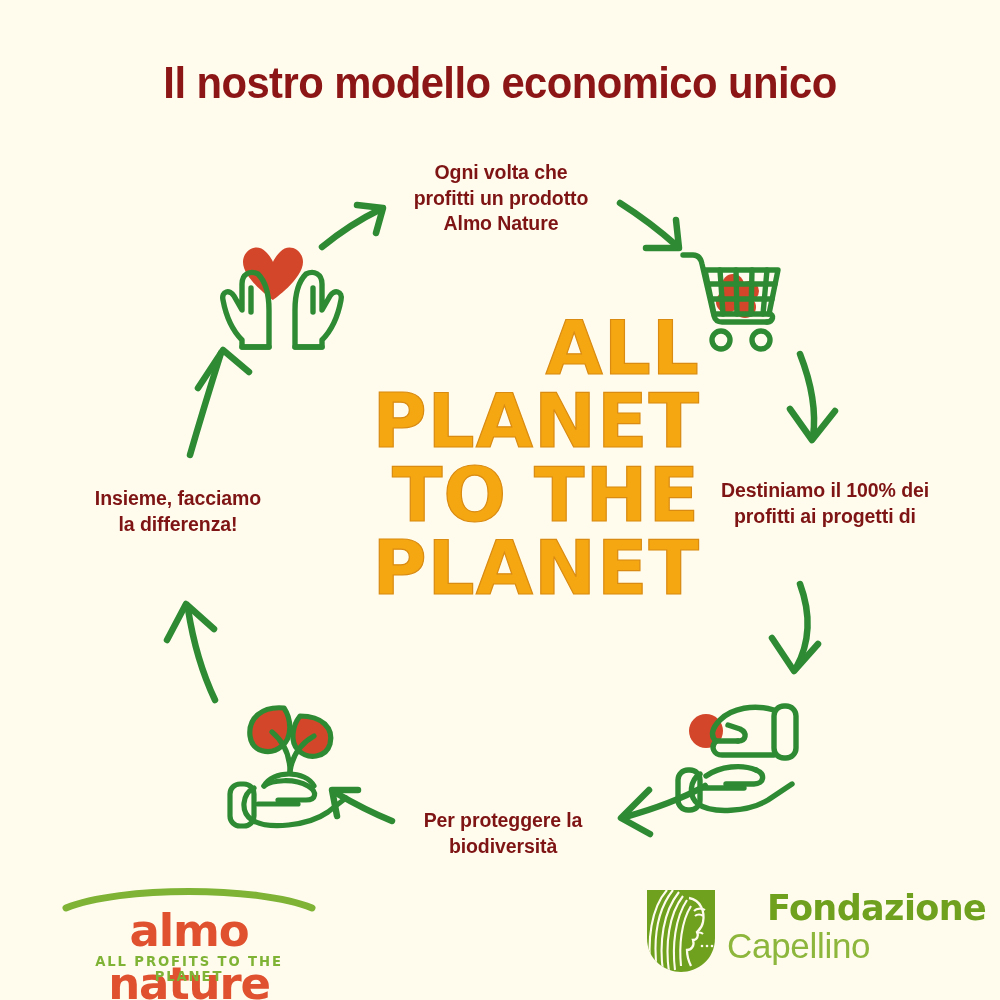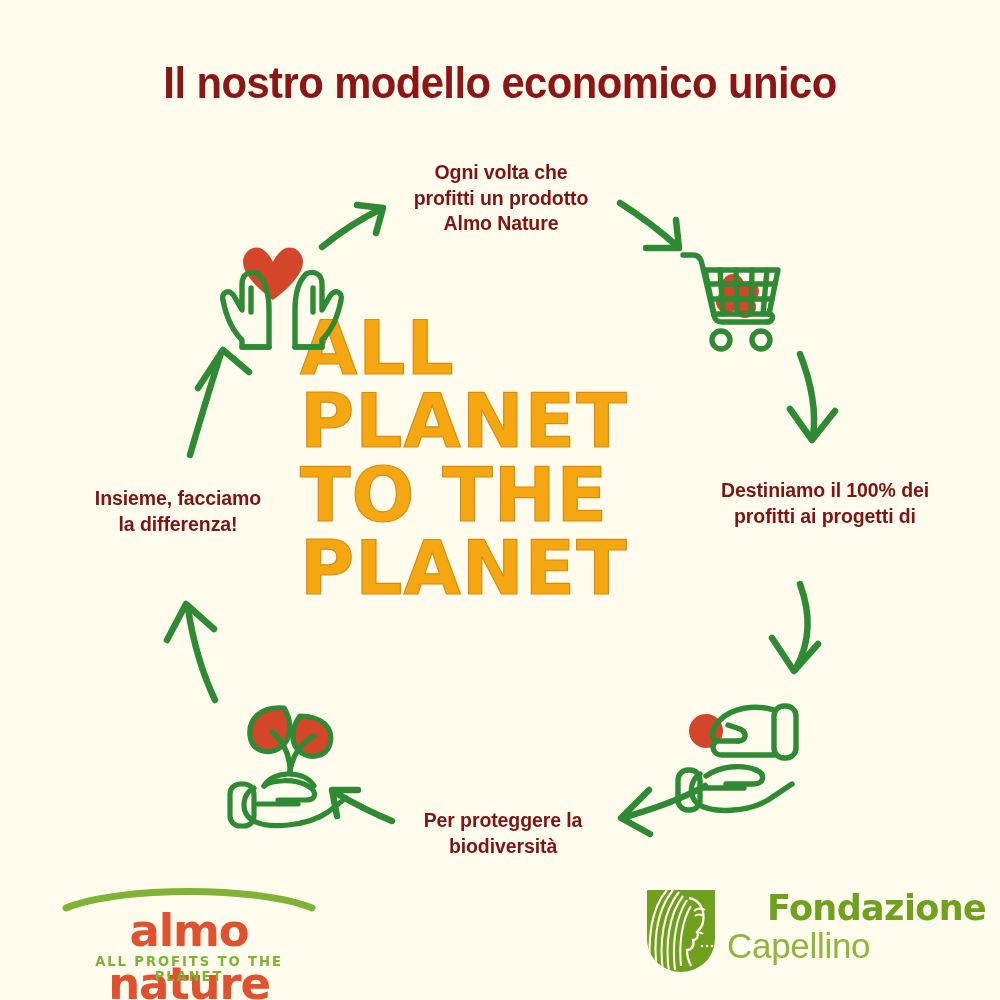--- a/index.html
+++ b/index.html
@@ -32,21 +32,21 @@
     font-family: "Liberation Sans Narrow", "Liberation Sans", sans-serif;
     transform: scaleX(0.95);
   }
 
   
   #center-word {
     position: absolute;
     left: 300px;
     top: 312px;
     width: 400px;
-    text-align: left;
+    text-align: right;
     color: #F5A712;
     font-size: 74px;
     line-height: 0.99;
     font-weight: 700;
     letter-spacing: 1px;
     -webkit-text-stroke: 1.2px #D98B12;
     font-family: "DejaVu Sans", sans-serif;
   }
   #center-word .cw-line { display: block; white-space: nowrap; }
 

